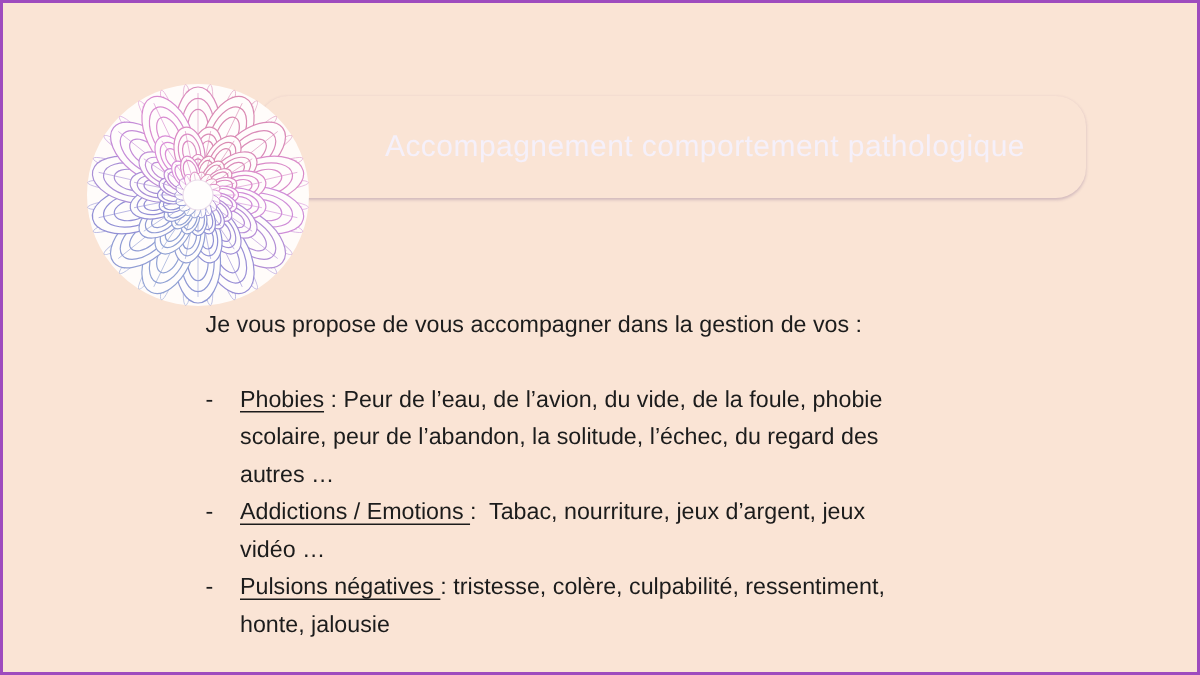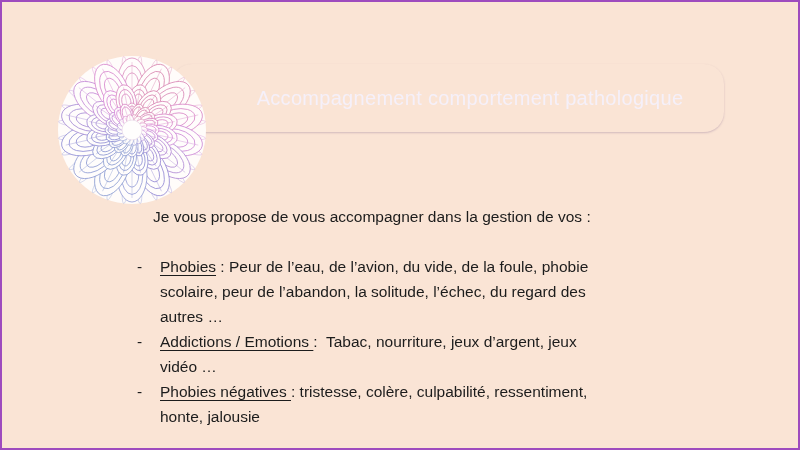--- a/index.html
+++ b/index.html
@@ -55,21 +55,21 @@
     position: absolute;
     left: 135px;
     top: 202px;
     width: 565px;
     color: var(--body-text, #1c1c1c);
     font-size: 15.5px;
     line-height: 25px;
   }
 
   .intro {
-    margin: 0 0 25px 16px;
+    margin: 0 0 25px 0;
   }
 
   .bullet {
     display: flex;
     align-items: flex-start;
   }
 
   .bullet .marker {
     flex: 0 0 23px;
   }
@@ -580,19 +580,19 @@
       </div>
 
       <div class="bullet">
         <span class="marker">-</span>
         <span class="content"><span class="term">Addictions / Emotions </span><span class="sep">:  </span><span class="rest">Tabac, nourriture, jeux d’argent, jeux
 vidéo …</span></span>
       </div>
 
       <div class="bullet">
         <span class="marker">-</span>
-        <span class="content"><span class="term">Phobies négatives </span><span class="sep">: </span><span class="rest">tristesse, colère, culpabilité, ressentiment,
+        <span class="content"><span class="term">Pulsions négatives </span><span class="sep">: </span><span class="rest">tristesse, colère, culpabilité, ressentiment,
 honte, jalousie</span></span>
       </div>
 
     </div>
   </div>
 </div>
 
 </body></html>

